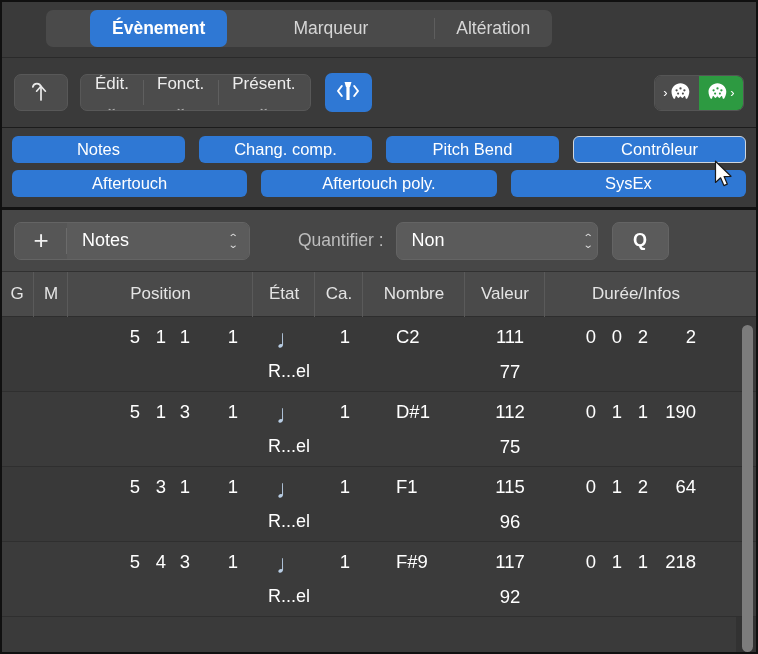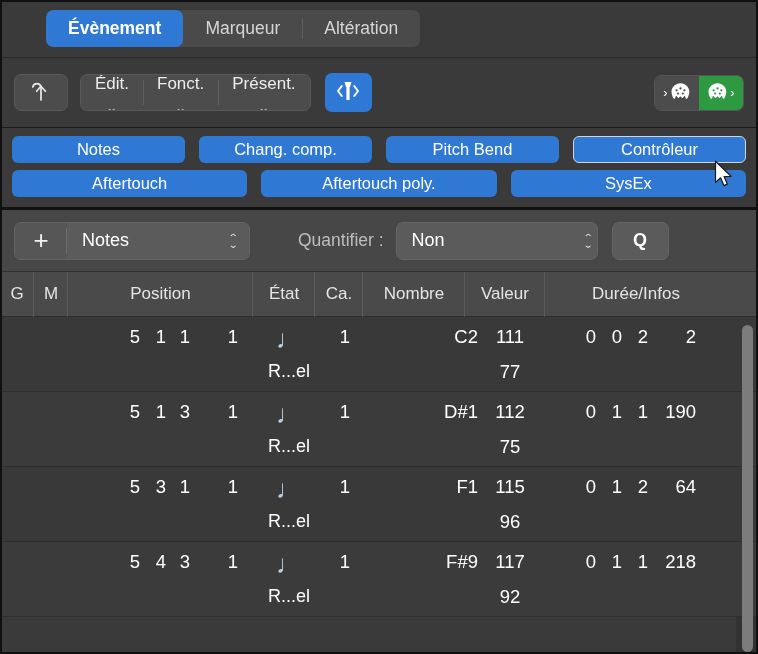--- a/index.html
+++ b/index.html
@@ -34,20 +34,21 @@
     overflow: hidden;
   }
   .tab {
     height: 37px;
     display: flex; align-items: center; justify-content: center;
     padding: 12px 22px;
     font-size: 17.5px;
     color: #d6d6d6;
     position: relative;
     white-space: nowrap;
+    margin-left: 44px;
   }
   .tab + .tab::before {
     content: "";
     position: absolute; left: 0; top: 8px; bottom: 8px;
     width: 1px; background: #5e5e5e;
   }
   .tab.active {
     background: #2f78d4;
     color: #ffffff;
     border-radius: 7px;
@@ -281,21 +282,21 @@
 
   
   .pos-bar   { left: 118px; width: 22px; text-align: right; }
   .pos-beat  { left: 148px; width: 18px; text-align: right; }
   .pos-div   { left: 172px; width: 18px; text-align: right; }
   .pos-tick  { left: 216px; width: 22px; text-align: right; }
 
   .c-etat    { left: 258px; width: 62px; text-align: center; }
   .c-etat2   { left: 258px; width: 62px; text-align: center; font-size: 18px; }
   .c-ca      { left: 325px; width: 40px; text-align: center; }
-  .c-nombre  { left: 388px; width: 90px; text-align: right; }
+  .c-nombre  { left: 396px; width: 90px; text-align: left; }
   .c-valeur  { left: 476px; width: 68px; text-align: center; }
   .c-valeur2 { left: 476px; width: 68px; text-align: center; }
 
   .d-a { left: 578px; width: 18px; text-align: right; }
   .d-b { left: 604px; width: 18px; text-align: right; }
   .d-c { left: 630px; width: 18px; text-align: right; }
   .d-d { left: 658px; width: 38px; text-align: right; }
 
   .note-glyph {
     color: #b8cde4;

